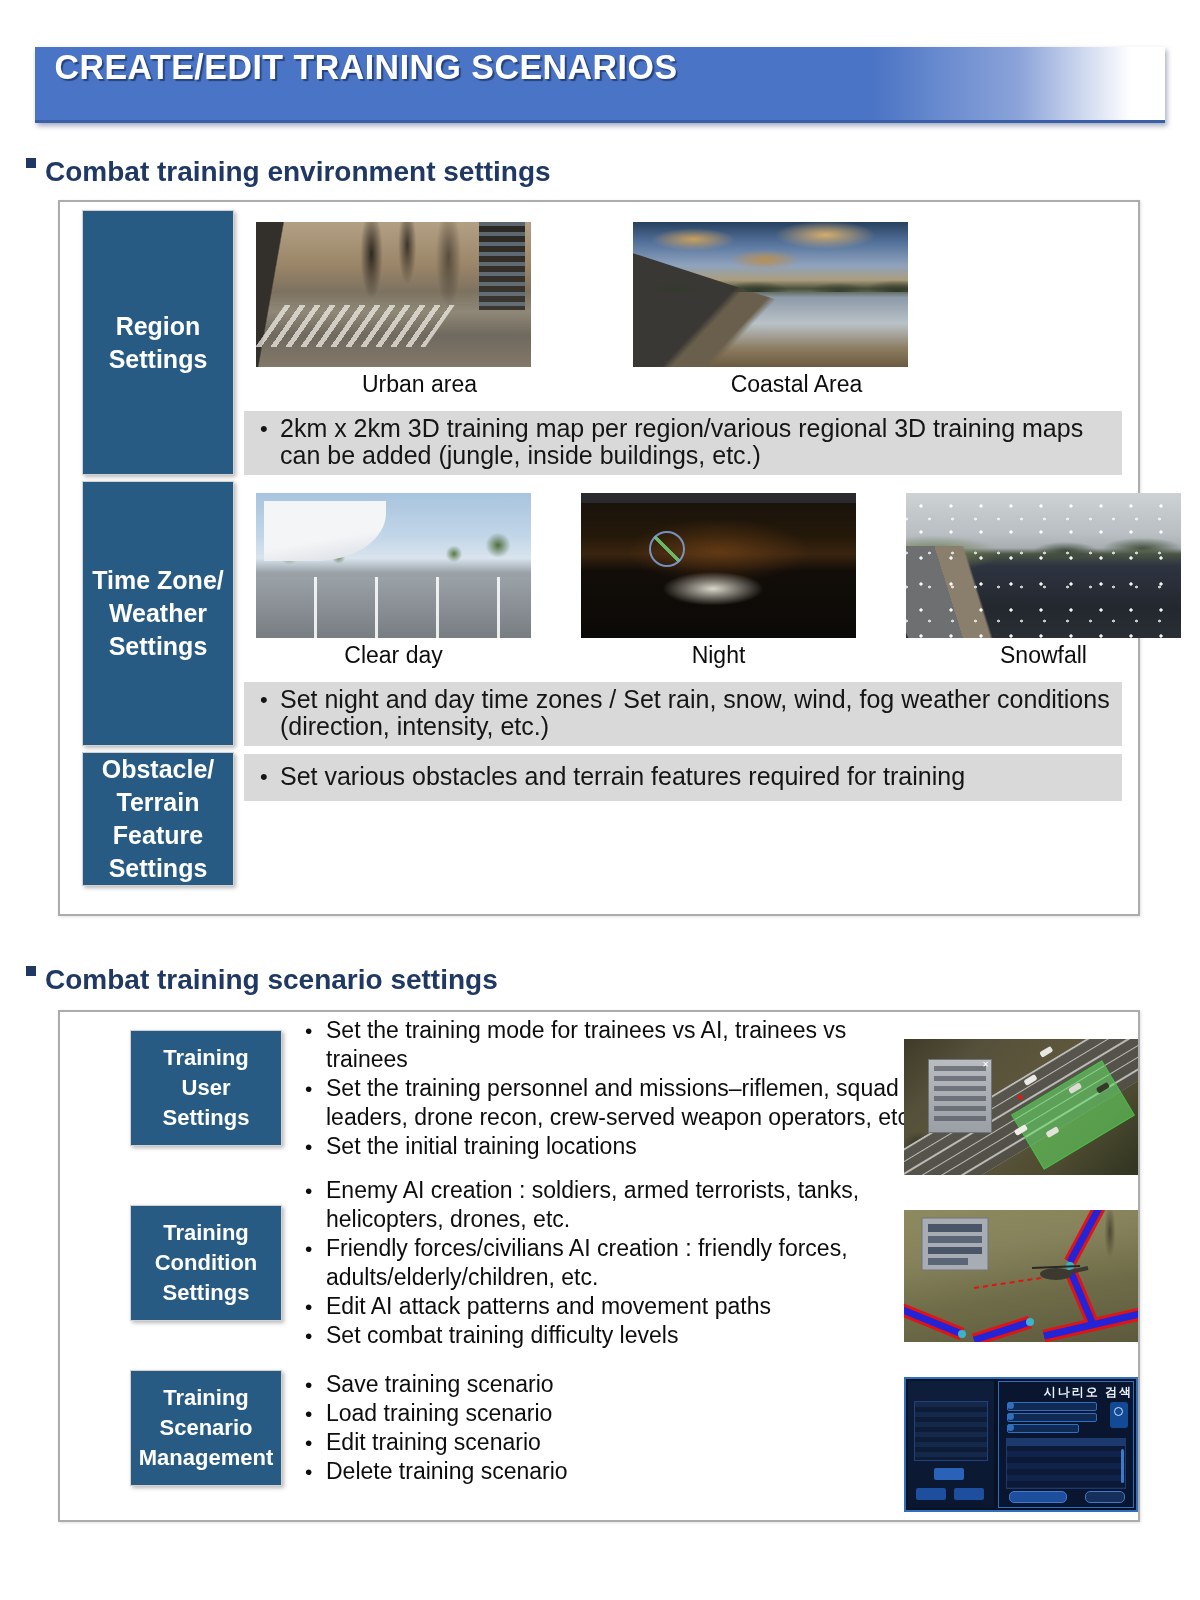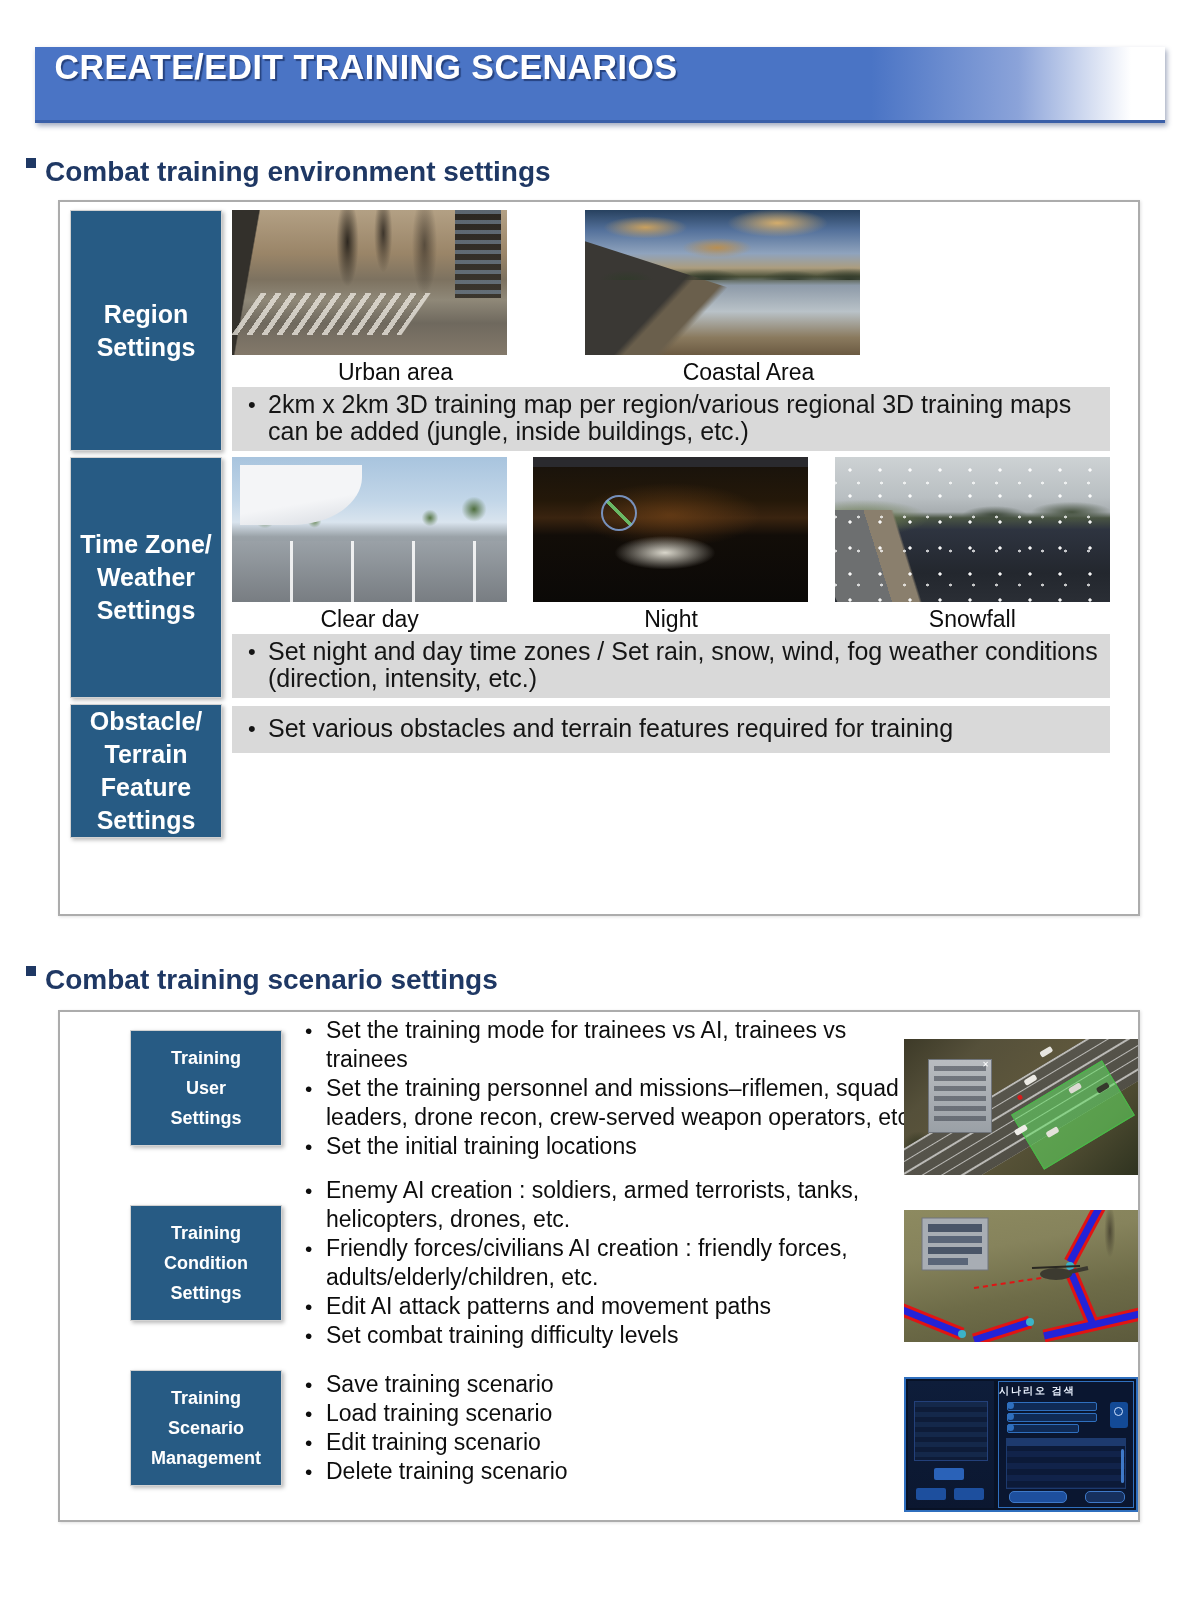--- a/index.html
+++ b/index.html
@@ -16,44 +16,44 @@
     text-shadow:2px 2px 1px rgba(10,25,70,.55);}
 
   
   .sec-h{position:absolute;left:26px;font-size:28px;font-weight:bold;color:#1f3864;display:flex;align-items:flex-start;}
   .sec-h .sq{width:10px;height:10px;background:#1f3864;margin-right:9px;margin-top:2px;flex:0 0 auto;}
   .h1{top:156px;} .h2{top:964px;}
 
   
   .obox{position:absolute;left:58px;width:1082px;border:2px solid #acacac;background:#fff;
         box-shadow:1px 1px 3px rgba(0,0,0,.12);box-sizing:border-box;}
-  .box1{top:200px;height:716px;padding-top:8px;}
+  .box1{top:200px;height:716px;padding-top:8px;padding-left:12px;}
   .box2{top:1010px;height:512px;}
 
   
   .erow{display:flex;margin:0 0 6px 10px;}
   .rowlabel{flex:0 0 152px;background:#275b84;color:#fff;display:flex;align-items:center;justify-content:center;
     text-align:center;font-weight:bold;font-size:25px;line-height:33px;white-space:pre-line;
     border:1px solid #d2d2d2;box-shadow:2px 2px 4px rgba(0,0,0,.28);margin-right:10px;box-sizing:border-box;}
   .econtent{width:878px;display:flex;flex-direction:column;}
   .figs{display:flex;gap:26px;}
-  .fig{width:327px;margin:0;}
+  .fig{width:327px;margin:12px;}
   .thumb{position:relative;width:275px;height:145px;overflow:hidden;}
   .cap{text-align:center;font-size:23px;line-height:26px;margin-top:4px;color:#0d0d0d;}
   .note{margin-top:2px;background:#d9d9d9;font-size:25px;line-height:27px;color:#151515;
         position:relative;padding:4px 12px 6px 36px;}
   .note::before{content:"\2022";position:absolute;left:16px;top:4px;font-size:22px;}
   .note.tall{padding-top:9px;padding-bottom:11px;}
   .note.tall::before{top:9px;}
 
   
   .s2row{position:absolute;left:70px;width:800px;display:flex;align-items:center;gap:10px;}
   .s2r1{top:14px;height:124px;} .s2r2{top:160px;height:182px;} .s2r3{top:344px;height:144px;}
   .rowlabel2{flex:0 0 152px;background:#275b84;color:#fff;text-align:center;font-weight:bold;
-    font-size:18px;line-height:30px;white-space:pre-line;padding:12px 2px;
+    font-size:22px;line-height:30px;white-space:pre-line;padding:12px 2px;
     border:1px solid #d2d2d2;box-shadow:2px 2px 4px rgba(0,0,0,.28);box-sizing:border-box;}
   .blist{list-style:none;margin:0;padding:0 0 0 8px;flex:1;font-size:23px;line-height:29px;color:#0d0d0d;}
   .blist li{position:relative;padding-left:26px;margin:0;}
   .blist li::before{content:"\2022";position:absolute;left:5px;font-size:21px;}
 
   
   .thumb2{position:absolute;left:844px;width:234px;overflow:hidden;}
   .ti-user{top:27px;height:136px;}
   .ti-cond{top:198px;height:132px;}
   .ti-search{top:365px;height:135px;}
@@ -196,21 +196,21 @@
   .t-paths svg{position:absolute;inset:0;}
 
   .t-search{background:#081226;border:2px solid #2f6fbe;box-sizing:border-box;}
   .ts-left{position:absolute;left:2px;top:2px;bottom:2px;width:86px;
     background:linear-gradient(180deg,#0e1d3a 0%,#0b1730 100%);}
   .ts-left::before{content:"";position:absolute;left:6px;right:6px;top:20px;height:58px;
     background:repeating-linear-gradient(180deg,#14284a 0 5px,#0e1c38 5px 10px);border:1px solid #23407a;}
   .ts-left::after{content:"";position:absolute;left:8px;bottom:8px;width:30px;height:12px;border-radius:2px;
     background:#1d4f9e;box-shadow:38px 0 0 #1d4f9e,18px -20px 0 #2a62b8;}
   .ts-right{position:absolute;left:92px;top:2px;right:2px;bottom:2px;background:#0a1630;border:1px solid #2f6fbe;}
-  .ts-title{position:absolute;top:2px;left:0;right:0;text-align:left;font-size:10px;color:#eaf2ff;
+  .ts-title{position:absolute;top:2px;left:0;right:0;text-align:right;font-size:12px;color:#eaf2ff;
     font-weight:bold;letter-spacing:2px;}
   .ts-row{position:absolute;left:8px;height:7px;width:88px;background:#0f2a55;border:1px solid #2f6fbe;border-radius:2px;}
   .ts-row::before{content:"";position:absolute;left:-1px;top:-1px;width:7px;height:7px;border-radius:50%;background:#2f6fbe;}
   .r1{top:20px;} .r2{top:31px;} .r3{top:42px;width:70px;}
   .ts-mag{position:absolute;right:5px;top:20px;width:18px;height:26px;background:#134a96;border-radius:3px;}
   .ts-mag::before{content:"";position:absolute;left:4px;top:5px;width:7px;height:7px;border:1.5px solid #cfe2ff;border-radius:50%;}
   .ts-table{position:absolute;left:7px;right:7px;top:56px;bottom:18px;border:1px solid #1d3a6e;
     background:repeating-linear-gradient(180deg,#11234a 0 6px,#0c1a38 6px 12px);}
   .ts-table::before{content:"";position:absolute;left:0;right:0;top:0;height:7px;background:#1d3a6e;}
   .ts-table::after{content:"";position:absolute;right:1px;top:10px;width:3px;height:34px;background:#3f79c8;border-radius:2px;}

